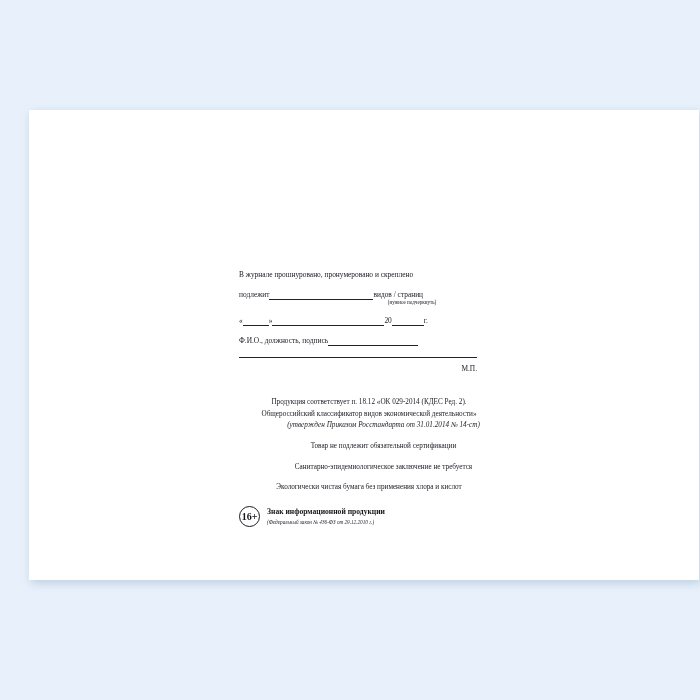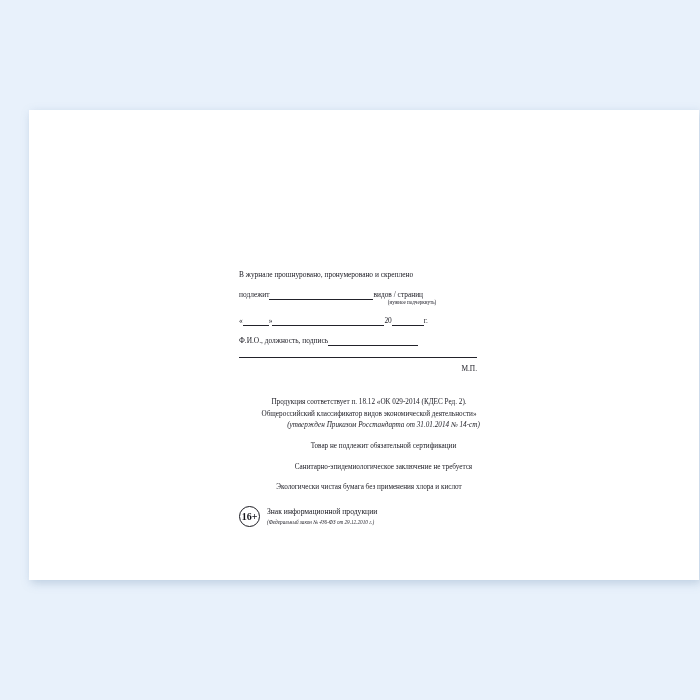--- a/index.html
+++ b/index.html
@@ -101,21 +101,21 @@
     font-weight: bold;
     font-family: "Liberation Serif", serif;
     flex: 0 0 auto;
     color: #15151c;
   }
   .badge-text {
     margin-left: 7px;
   }
   .badge-title {
     font-size: 7.6px;
-    font-weight: normal;
+    font-weight: bold;
     display: block;
     color: #15151c;
   }
   .badge-sub {
     font-size: 5.2px;
     font-style: italic;
     display: block;
     margin-top: 1px;
     color: #25252d;
   }

